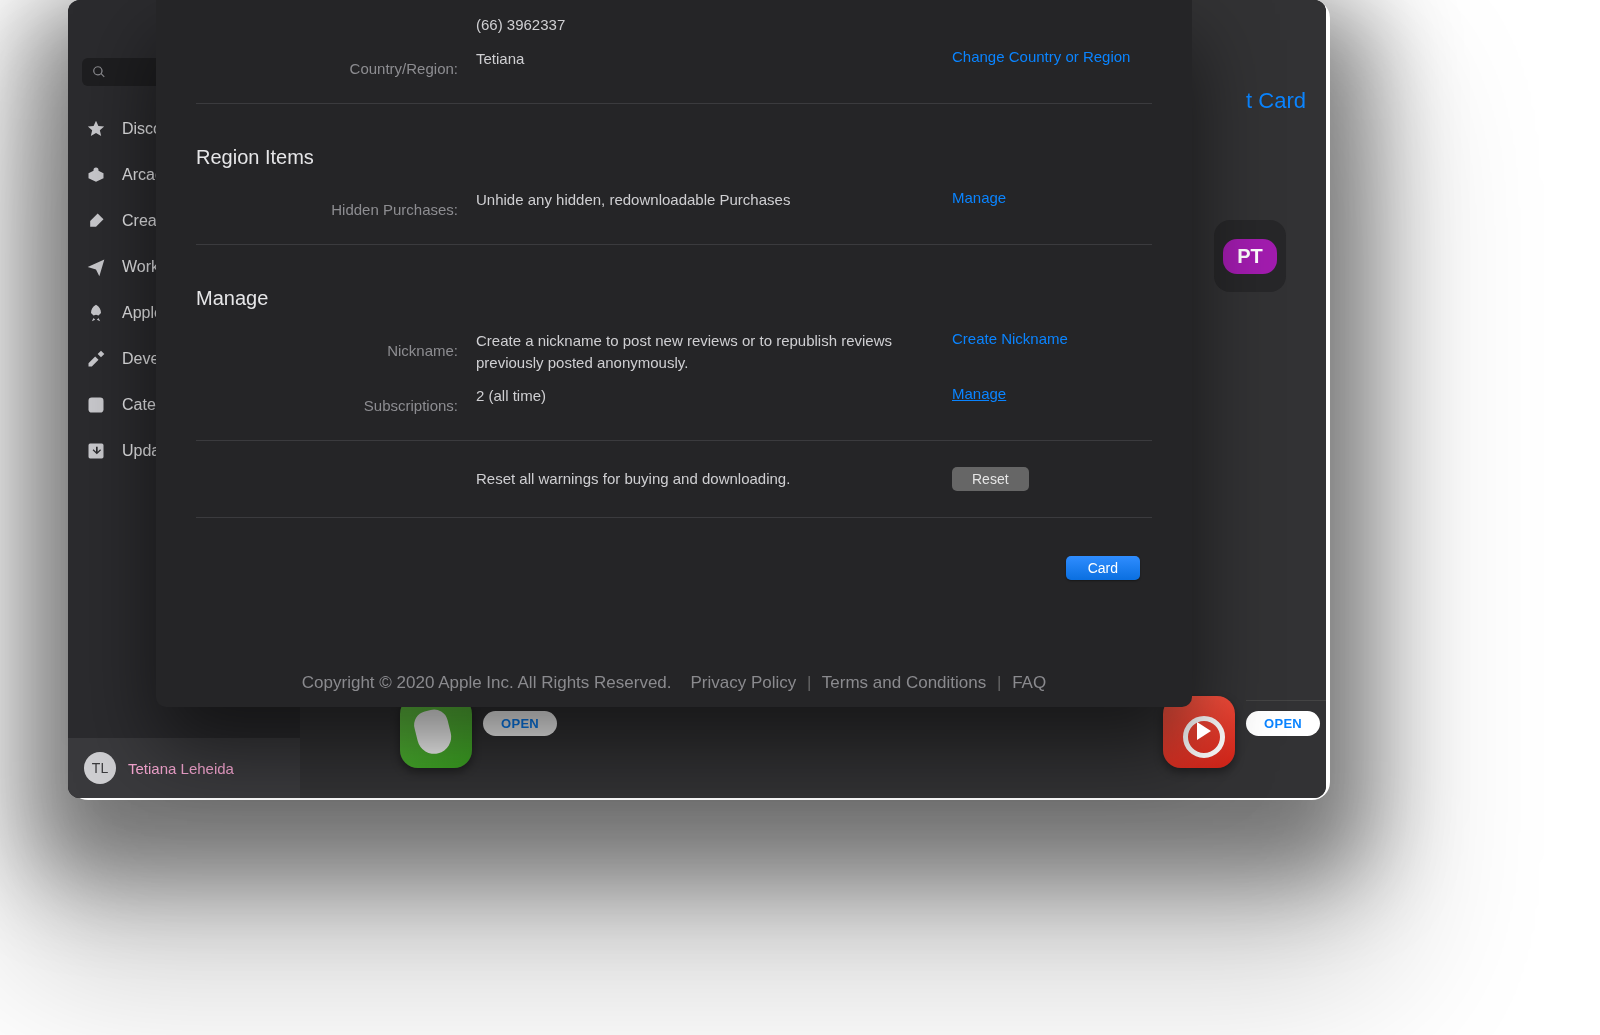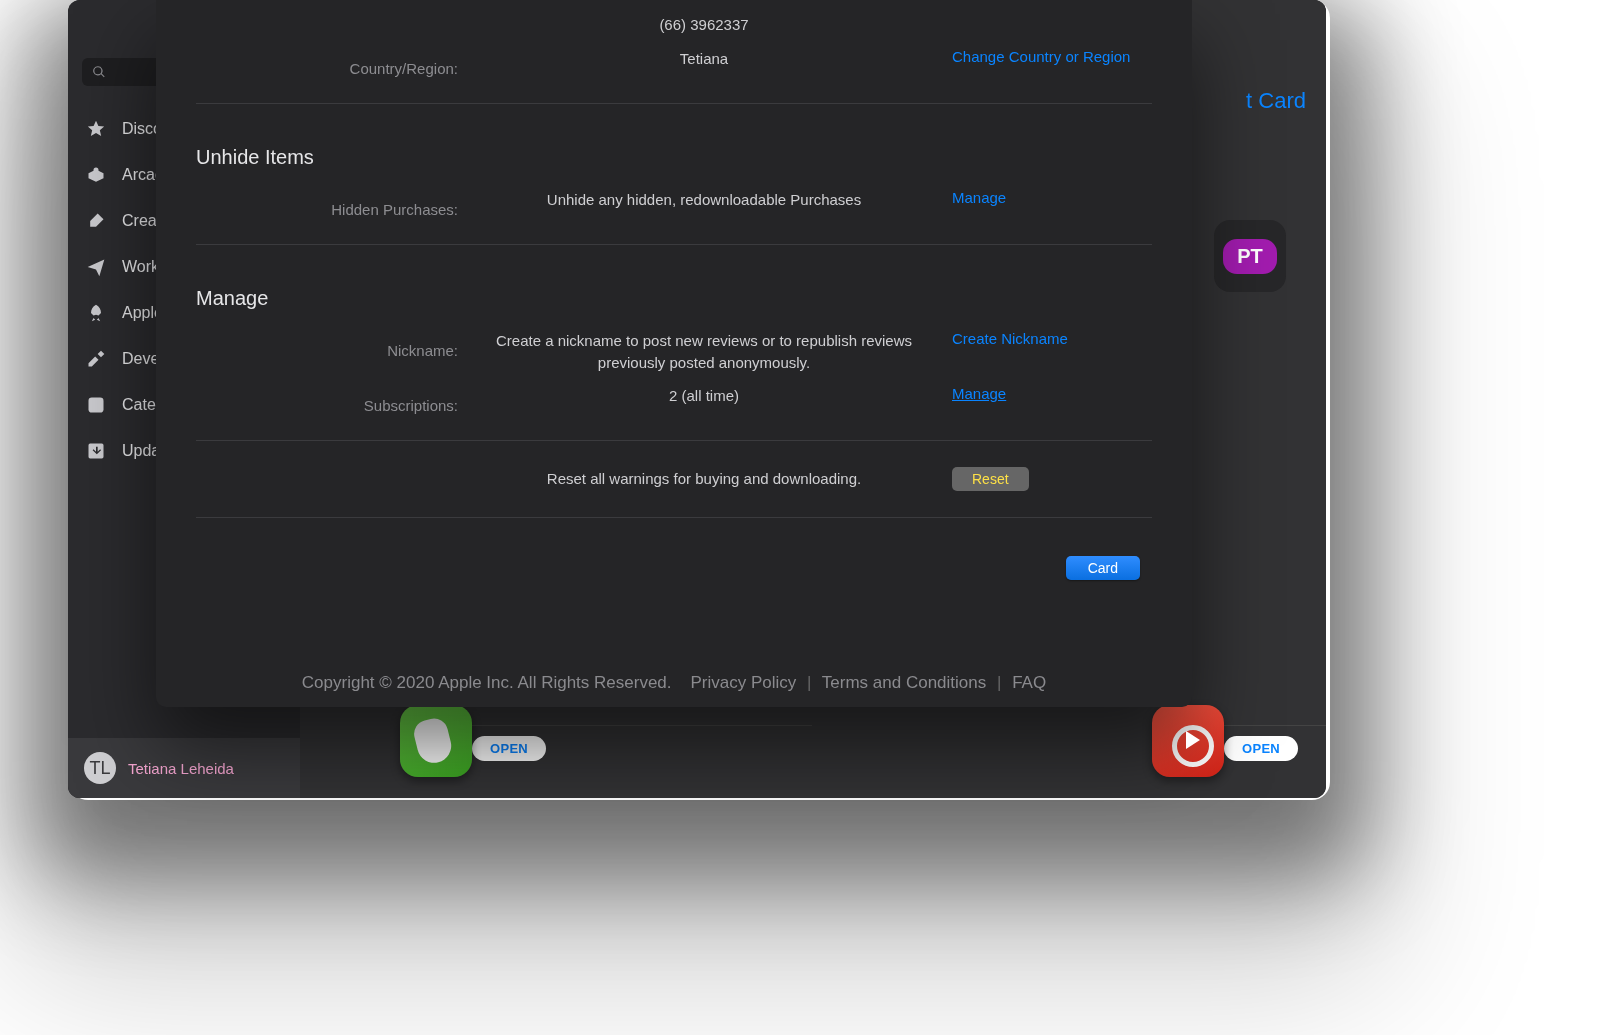--- a/index.html
+++ b/index.html
@@ -17,53 +17,53 @@
   .tl-close{background:#ff5f57;} .tl-min{background:#febc2e;} .tl-max{background:#28c840;}
 
   .sidebar { position:absolute; left:0; top:10px; bottom:0; width:232px; background:#2b2b2e; padding-top:48px; }
   .search { margin:0 14px 18px 14px; height:28px; border-radius:6px; background:#1e1e20; display:flex; align-items:center; padding-left:10px; color:#8b8b8f; font-size:14px;}
   .search svg{width:14px;height:14px;fill:#8b8b8f;margin-right:6px;}
   .nav { display:flex; flex-direction:column; gap:4px; padding:4px 0;}
   .nav-item { display:flex; align-items:center; gap:14px; padding:10px 16px; color:#e6e6e8; font-size:16px; cursor:default;}
   .nav-item .icon{width:24px;height:22px;display:flex;align-items:center;justify-content:center;}
   .nav-item svg{fill:#c9c9cd;width:20px;height:20px;}
   .user-footer{position:absolute;left:0;bottom:0;width:232px;height:60px;background:#3a3a3d;display:flex;align-items:center;padding-left:16px;gap:12px;}
-  .avatar{width:32px;height:32px;border-radius:50%;background:#cfcfd2;color:#3a3a3d;font-size:18px;font-weight:500;display:flex;align-items:center;justify-content:center;}
+  .avatar{width:32px;height:32px;border-radius:50%;background:#cfcfd2;color:#3a3a3d;font-size:14px;font-weight:500;display:flex;align-items:center;justify-content:center;}
   .username{color:#f9a8d4;font-size:15px;}
 
   .content { position:absolute; left:232px; top:0; right:0; bottom:0; background:#323234; }
   .card-hint { position:absolute; right:20px; top:88px; color:#0a84ff; font-size:22px;}
   .pt-chip { position:absolute; right:40px; top:220px; }
   .pt-bg { width:72px;height:72px;border-radius:16px;background:#272729;display:flex;align-items:center;justify-content:center;}
   .pt-pill{background:#a21caf;color:#fff;border-radius:14px;font-size:20px;font-weight:600;padding:6px 14px;}
 
   .apps-row{position:absolute;left:100px;right:30px;bottom:12px;height:90px;display:flex;gap:340px;}
-  .app-card{display:flex;gap:0;align-items:center;}
+  .app-card{display:flex;gap:11px;align-items:flex-start;}
   .app-icon{width:72px;height:72px;border-radius:18px;box-shadow:0 4px 10px rgba(0,0,0,.4);}
   .app-icon.green{background:linear-gradient(160deg,#6fd34b,#3aa321);position:relative;}
   .app-icon.green::after{content:"";position:absolute;left:16px;top:14px;width:34px;height:44px;border-radius:18px 18px 22px 22px;background:#fff;transform:rotate(-14deg);}
   .app-icon.red{background:linear-gradient(160deg,#ff5a46,#d22217);position:relative;}
   .app-icon.red::after{content:"";position:absolute;left:20px;top:20px;width:32px;height:32px;border-radius:50%;border:5px solid #fff;}
   .app-icon.red::before{content:"";position:absolute;left:34px;top:26px;width:0;height:0;border-left:14px solid #fff;border-top:9px solid transparent;border-bottom:9px solid transparent;z-index:2;}
   .app-meta{display:flex;flex-direction:column;gap:10px;min-width:120px;}
   .open-btn{background:#fff;color:#0a84ff;border-radius:14px;padding:5px 18px;font-size:13px;font-weight:700;border:none;width:fit-content;letter-spacing:.3px;}
   .app-line{height:1px;background:#444;width:340px;margin-top:4px;}
 
   
   .sheet { position:absolute; left:156px; top:0; width:1036px; height:707px; background:#252527; border-radius:0 0 10px 10px; box-shadow:0 40px 80px rgba(0,0,0,.55); color:#cfcfd2; font-size:15px;}
   .sheet-inner{padding:0 40px;}
   .row { display:flex; padding:6px 0; align-items:flex-start;}
   .row .label{width:280px;text-align:right;color:#8d8d91;padding-right:18px;flex-shrink:0;margin-top:12px;}
-  .row .value{flex:1;color:#cfcfd2;line-height:1.45;padding-right:20px;text-align:center;}
+  .row .value{flex:1;color:#cfcfd2;line-height:1.45;padding-right:20px;}
   .row .action{width:200px;color:#0a84ff;cursor:pointer;}
   .row .action a{color:#0a84ff;text-decoration:none;}
   .row .action a.underline{text-decoration:underline;}
   .section-title{font-size:20px;color:#e6e6e8;padding:22px 0 14px 0;}
   .divider{height:1px;background:#3b3b3e;margin:20px 0;}
-  .btn-grey{background:#666;color:#fde047;border:none;border-radius:5px;padding:4px 20px;font-size:14px;}
+  .btn-grey{background:#666;color:#e5e5e5;border:none;border-radius:5px;padding:4px 20px;font-size:14px;}
   .btn-blue{background:linear-gradient(#2f8dff,#0a6fe0);color:#fff;border:none;border-radius:5px;padding:4px 22px;font-size:14px;box-shadow:0 1px 2px rgba(0,0,0,.4);}
   .done-row{display:flex;justify-content:flex-end;padding:18px 12px 0 0;}
   .footer{position:absolute;bottom:14px;left:0;right:0;text-align:center;color:#8a8a8e;font-size:17px;}
   .footer a{color:#8a8a8e;text-decoration:none;}
   .footer .sep{margin:0 6px;color:#666;}
   .btn-row{display:flex;align-items:center;}
   .btn-row .value{flex:1;}
   .btn-row .btn-wrap{width:200px;display:flex;justify-content:flex-start;}
 </style>
 </head>
@@ -193,21 +193,21 @@
         <div class="action"></div>
       </div>
       <div class="row">
         <div class="label">Country/Region:</div>
         <div class="value">Tetiana</div>
         <div class="action"><a>Change Country or Region</a></div>
       </div>
 
       <div class="divider"></div>
 
-      <div class="section-title">Unhide Items</div>
+      <div class="section-title">Region Items</div>
       <div class="row">
         <div class="label">Hidden Purchases:</div>
         <div class="value">Unhide any hidden, redownloadable Purchases</div>
         <div class="action"><a>Manage</a></div>
       </div>
 
       <div class="divider"></div>
 
       <div class="section-title">Manage</div>
       <div class="row">

